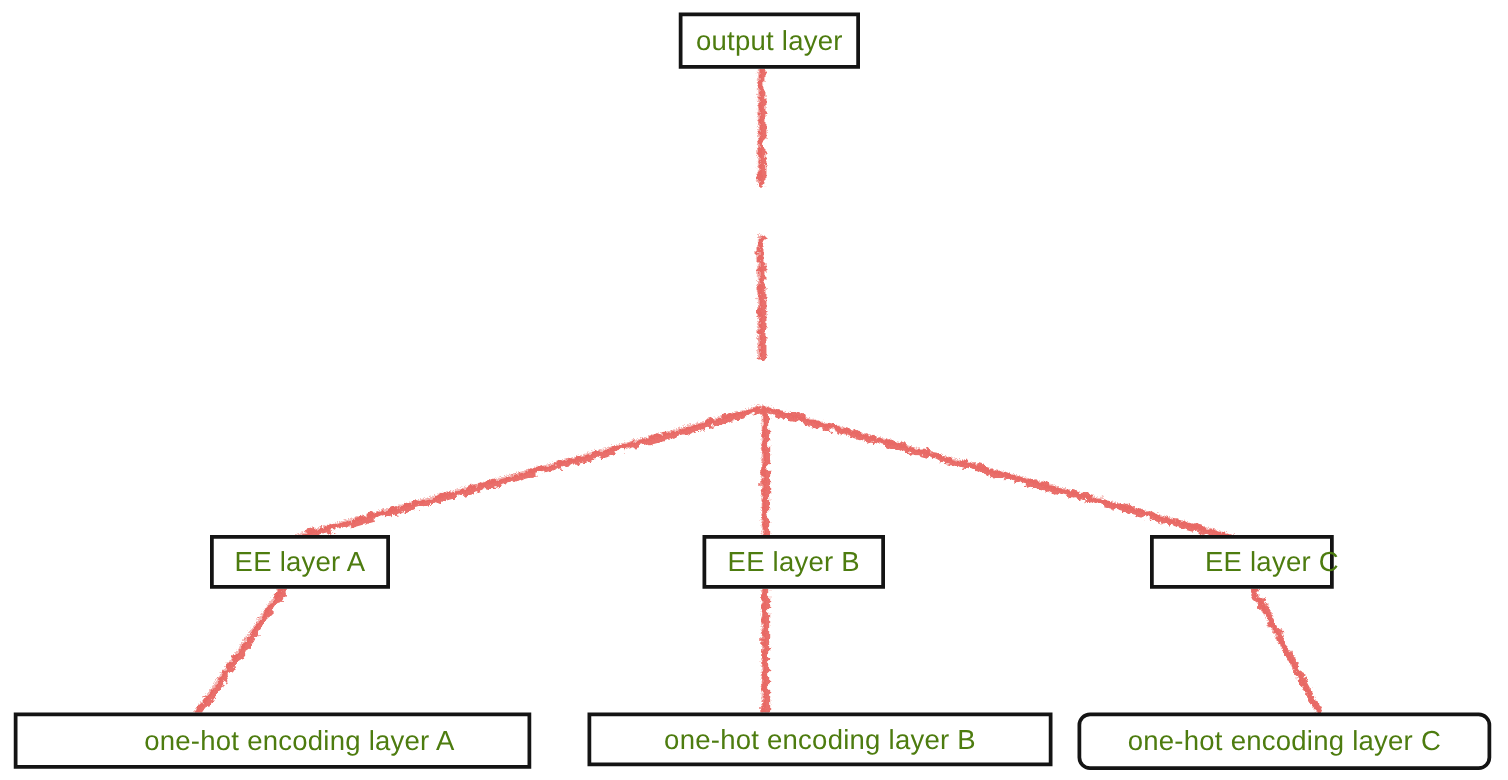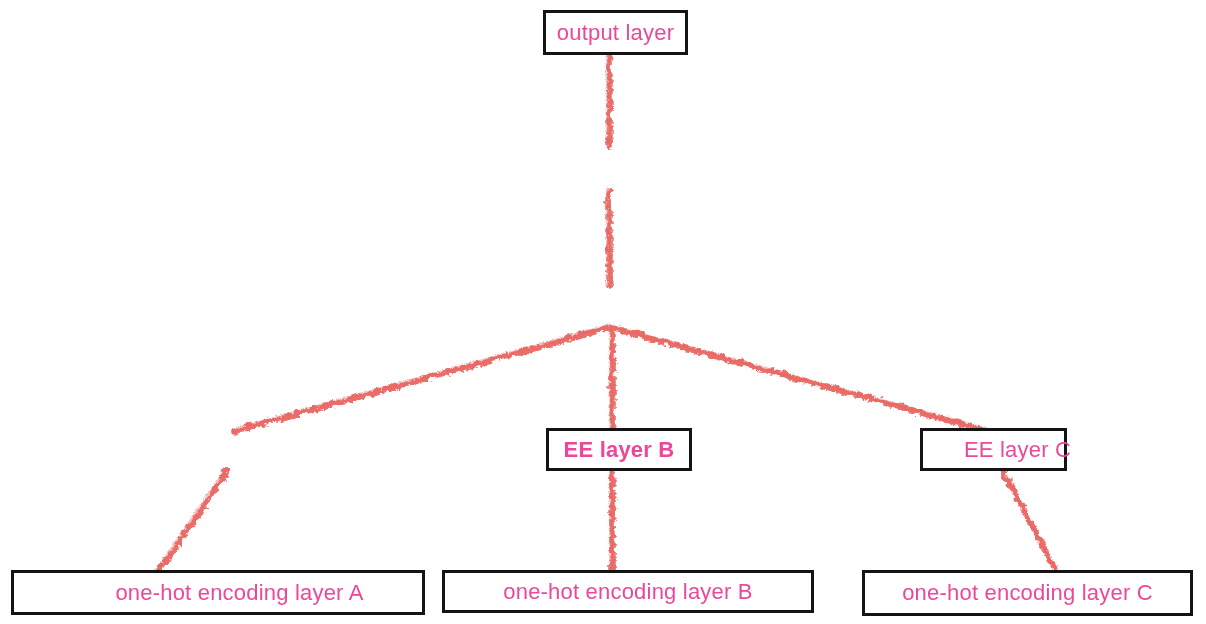--- a/index.html
+++ b/index.html
@@ -21,39 +21,39 @@
     top: 0;
     width: 1206px;
     height: 624px;
     pointer-events: none;
   }
   .node {
     position: absolute;
     box-sizing: border-box;
     background: #ffffff;
     border: 3px solid #141414;
-    color: #ec4899;
+    color: #4d7c0f;
     font-size: 22px;
     line-height: 1;
     display: flex;
     align-items: center;
     justify-content: center;
     white-space: nowrap;
     letter-spacing: 0.2px;
   }
   
   #node-output  { left: 543px; top: 10px;  width: 145px; height: 45px; }
   #node-dense1  { left: 259px; top: 144px; width: 713px; height: 46px; }
   #node-dense0  { left: 259px; top: 283px; width: 713px; height: 44px; }
   #node-ee-a    { left: 168px; top: 428px; width: 144px; height: 43px; }
-  #node-ee-b    { left: 546px; top: 428px; width: 146px; height: 43px; font-weight: bold; }
+  #node-ee-b    { left: 562px; top: 428px; width: 146px; height: 43px; }
   #node-ee-c    { left: 920px; top: 428px; width: 147px; height: 43px; padding-left: 48px; }
   #node-onehot-a{ left: 11px;  top: 570px; width: 414px; height: 45px; padding-left: 43px; }
-  #node-onehot-b{ left: 442px; top: 570px; width: 372px; height: 43px; }
-  #node-onehot-c{ left: 862px; top: 570px; width: 331px; height: 46px; }
+  #node-onehot-b{ left: 470px; top: 570px; width: 372px; height: 43px; }
+  #node-onehot-c{ left: 862px; top: 570px; width: 331px; height: 46px; border-radius: 10px; }
 </style>
 </head>
 <body>
 
 <div id="canvas">
 
   <svg id="edge-layer" viewBox="0 0 1206 624" xmlns="http://www.w3.org/2000/svg">
     <defs>
       <filter id="crayon" filterUnits="userSpaceOnUse" x="-20" y="-20" width="1246" height="664">
         <feTurbulence type="turbulence" baseFrequency="0.11" numOctaves="3" seed="7" result="noise"></feTurbulence>
@@ -85,20 +85,21 @@
       <line x1="226" y1="470" x2="156" y2="572" stroke="#e8645e"></line>
       <line x1="611" y1="470" x2="611" y2="572" stroke="#e8645e"></line>
       <line x1="1002" y1="470" x2="1056" y2="572" stroke="#e8645e"></line>
     </g>
   </svg>
 
   <div class="node" id="node-output">output layer</div>
 
 
 
+  <div class="node" id="node-ee-a">EE layer A</div>
 
   <div class="node" id="node-ee-b">EE layer B</div>
 
   <div class="node" id="node-ee-c">EE layer C</div>
 
   <div class="node" id="node-onehot-a">one-hot encoding layer A</div>
 
   <div class="node" id="node-onehot-b">one-hot encoding layer B</div>
 
   <div class="node" id="node-onehot-c">one-hot encoding layer C</div>

